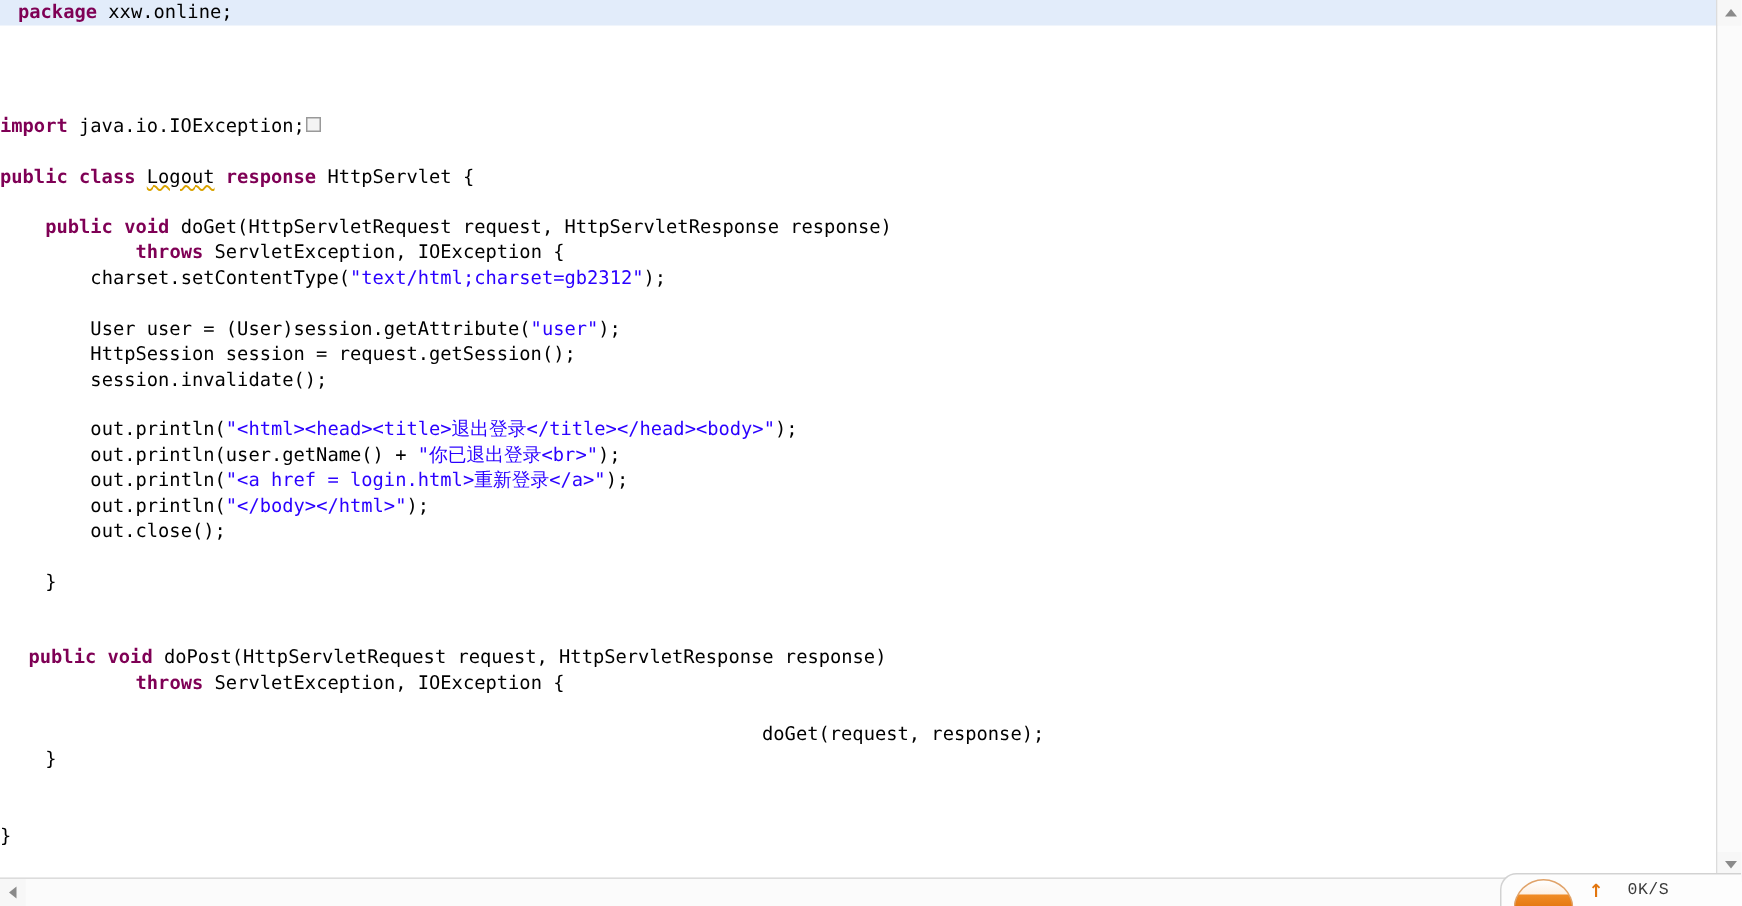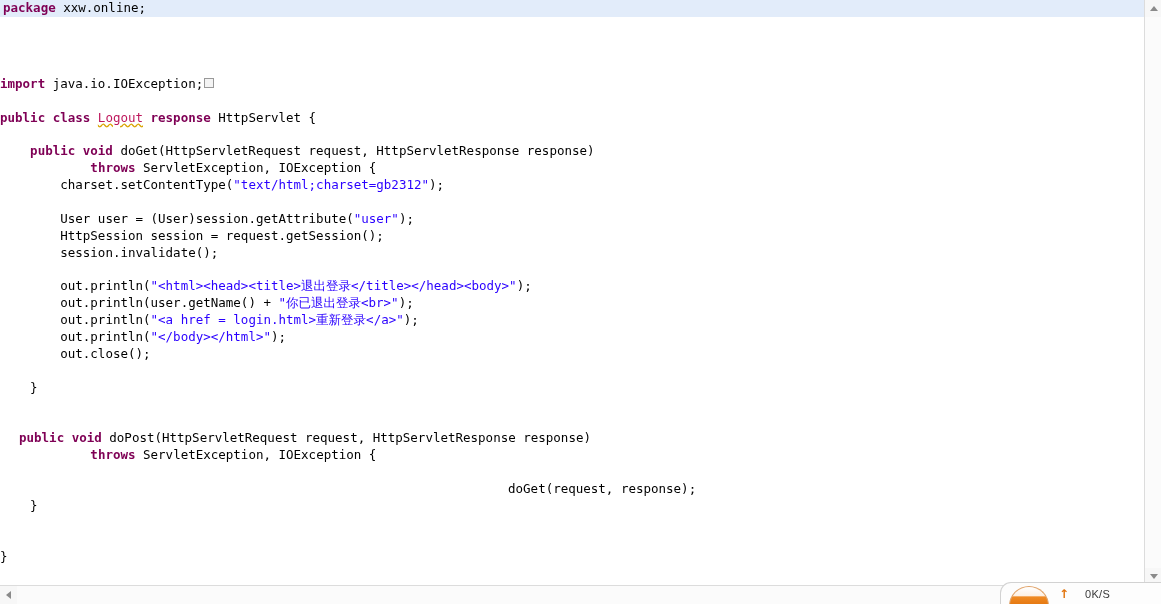--- a/index.html
+++ b/index.html
@@ -44,21 +44,21 @@
   }
 
   .code-line.current {
     background: #e2ecfa;
   }
 
   .kw        { color: #7f0055; font-weight: bold; }
   .str       { color: #2a00ff; }
   .plain     { color: #000000; }
   .err       {
-    color: #be185d;
+    color: #000000;
     text-decoration: underline wavy #d9a300;
     -webkit-text-decoration: underline wavy #d9a300;
   }
   .foldbox {
     display: inline-block;
     width: 8px;
     height: 8px;
     border: 1px solid #999999;
     background: #f4f4f4;
     vertical-align: middle;
@@ -179,31 +179,31 @@
     color: #e2750e;
     font-size: 12px;
     font-family: "DejaVu Sans", sans-serif;
     line-height: 1;
     margin-right: 16px;
     font-weight: bold;
   }
   #netwidget .speed {
     color: #3a3a3a;
     font-size: 11px;
-    font-family: Liberation Sans, sans-serif;
+    font-family: Liberation Mono, monospace;
     letter-spacing: 0.3px;
   }
 </style>
 </head>
 <body>
 
 <div id="app">
 
   <div id="editor">
-      <div class="code-line current" style="padding-left: 3px;"><span class="kw">package</span><span class="plain"> xxw.online;</span></div>
+      <div class="code-line current" style="padding-left: 12px;"><span class="kw">package</span><span class="plain"> xxw.online;</span></div>
       <div class="code-line" style="padding-left: 0px;">&nbsp;</div>
       <div class="code-line" style="padding-left: 0px; margin-top: 42px;"><span class="kw">import</span><span class="plain"> java.io.IOException;</span><span class="foldbox"></span></div>
       <div class="code-line" style="padding-left: 0px;">&nbsp;</div>
       <div class="code-line" style="padding-left: 0px;"><span class="kw">public</span><span class="plain"> </span><span class="kw">class</span><span class="plain"> </span><span class="err">Logout</span><span class="plain"> </span><span class="kw">response</span><span class="plain"> HttpServlet {</span></div>
       <div class="code-line" style="padding-left: 0px;">&nbsp;</div>
       <div class="code-line" style="padding-left: 30.12px;"><span class="kw">public</span><span class="plain"> </span><span class="kw">void</span><span class="plain"> doGet(HttpServletRequest request, HttpServletResponse response)</span></div>
       <div class="code-line" style="padding-left: 90.36px;"><span class="kw">throws</span><span class="plain"> ServletException, IOException {</span></div>
       <div class="code-line" style="padding-left: 60.24px;"><span class="plain">charset.setContentType(</span><span class="str">"text/html;charset=gb2312"</span><span class="plain">);</span></div>
       <div class="code-line" style="padding-left: 0px;">&nbsp;</div>
       <div class="code-line" style="padding-left: 60.24px;"><span class="plain">User user = (User)session.getAttribute(</span><span class="str">"user"</span><span class="plain">);</span></div>

